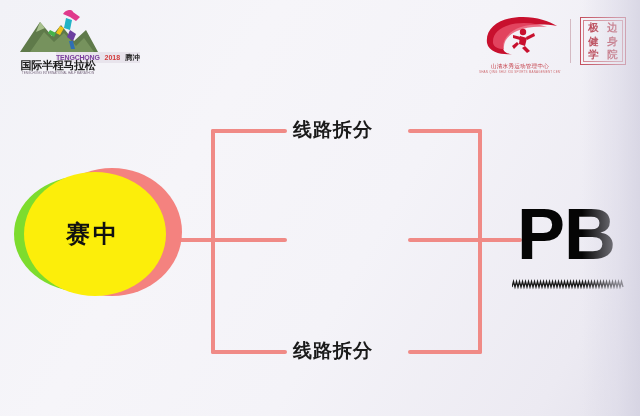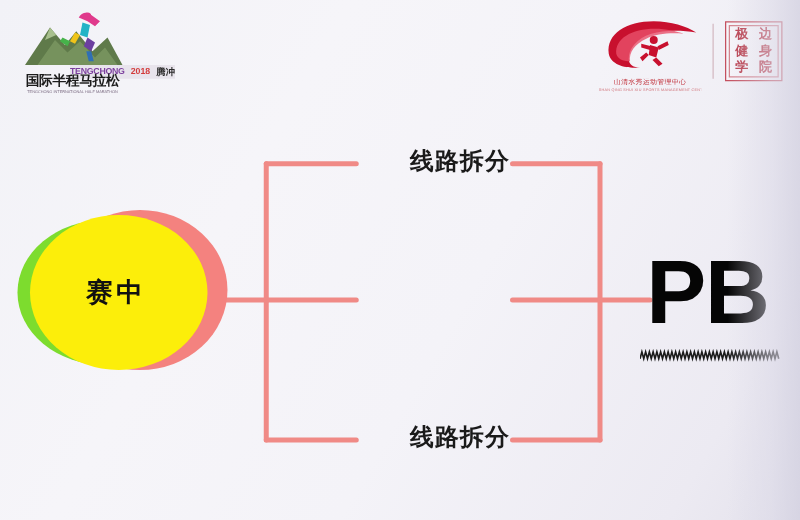--- a/index.html
+++ b/index.html
@@ -195,21 +195,21 @@
   .node-yellow {
     left: 10px; top: 4px;
     width: 142px; height: 124px;
     background: #fcee0a;
     display: flex;
     align-items: center;
     justify-content: center;
   }
   .node-label {
     font-family: "DejaVu Serif", serif;
-    font-size: 21px;
+    font-size: 24px;
     font-weight: 700;
     color: #111;
     letter-spacing: 3px;
     transform: translate(-2px, 0);
     white-space: nowrap;
   }
 
   
   .ln {
     position: absolute;
@@ -222,21 +222,20 @@
   .branch-label {
     position: absolute;
     font-family: "DejaVu Serif", serif;
     font-size: 19px;
     font-weight: 700;
     color: #1a1a1a;
     letter-spacing: 1px;
     white-space: nowrap;
     text-align: center;
     line-height: 24px;
-    margin-left: 35px;
   }
 
   
   .pb {
     position: absolute;
     left: 517px;
     top: 198px;
     font-family: "Liberation Sans", sans-serif;
     font-size: 72px;
     font-weight: 700;

